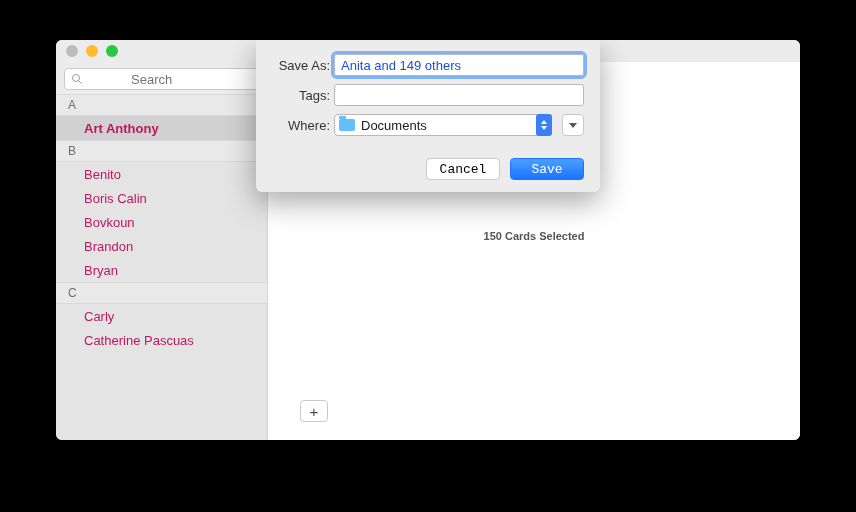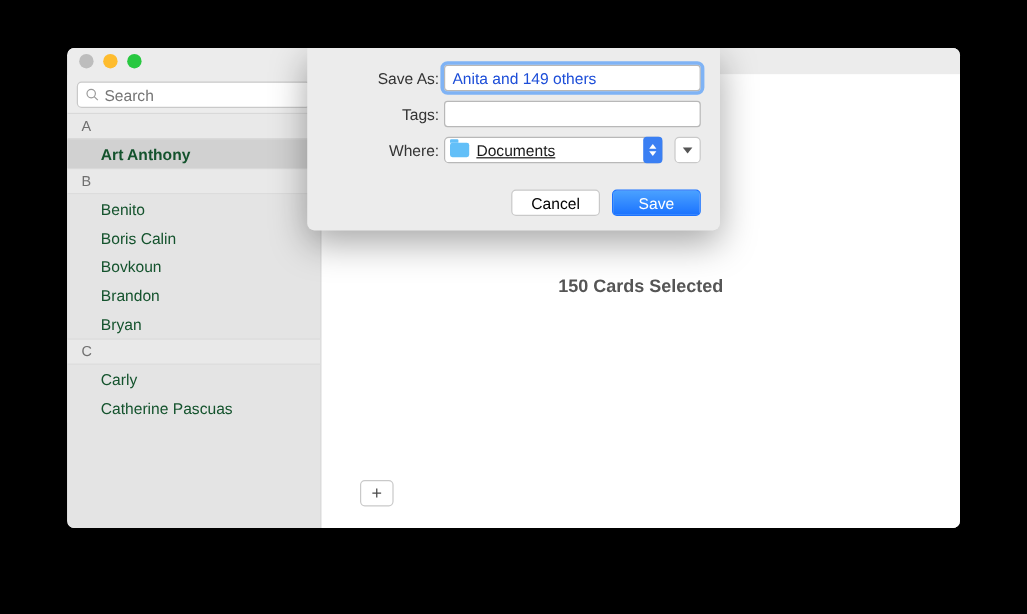--- a/index.html
+++ b/index.html
@@ -55,20 +55,21 @@
   .search {
     width: 100%;
     height: 22px;
     border: 1px solid #c9c9c9;
     border-radius: 4px;
     background: #fff;
     display: flex;
     align-items: center;
     padding: 0 6px;
     color: #9a9a9a;
+    gap: 44px;
   }
   .search svg { margin-right: 4px; flex-shrink: 0; }
   .search input {
     border: none; outline: none; flex: 1; font-size: 13px; color: #333;
     background: transparent;
   }
   .list { flex: 1; overflow: auto; }
   .section-head {
     height: 22px;
     background: #e9e9e9;
@@ -78,37 +79,37 @@
     display: flex;
     align-items: center;
     border-top: 1px solid #d9d9d9;
     border-bottom: 1px solid #d9d9d9;
   }
   .row {
     height: 24px;
     display: flex;
     align-items: center;
     padding-left: 28px;
-    color: #14532d;
+    color: #be185d;
     background: #e4e4e4;
     cursor: default;
   }
   .row.sel { background: #d1d1d1; font-weight: 600; }
   .main {
     flex: 1;
     position: relative;
     background: #fff;
   }
   .cards-selected {
     position: absolute;
     top: 168px;
     left: 0; right: 0;
     text-align: center;
     color: #555;
-    font-size: 15px;
+    font-size: 11px;
     font-weight: 600;
   }
   .add-btn {
     position: absolute;
     left: 32px;
     bottom: 18px;
     width: 28px; height: 22px;
     border: 1px solid #c9c9c9;
     border-radius: 4px;
     background: #fff;
@@ -125,21 +126,21 @@
     width: 344px;
     height: 152px;
     background: #ececec;
     border-radius: 0 0 6px 6px;
     box-shadow: 0 10px 30px rgba(0,0,0,0.35);
     padding: 14px 16px 12px 16px;
     display: flex;
     flex-direction: column;
     gap: 8px;
   }
-  .field-row { display: flex; align-items: center; gap: 4px; margin-left: 36px; }
+  .field-row { display: flex; align-items: center; gap: 4px; }
   .field-label { width: 58px; text-align: right; color: #343434; font-size: 13px; }
   .text-input {
     flex: 1;
     height: 22px;
     border: 1px solid #b8b8b8;
     border-radius: 3px;
     background: #fff;
     padding: 0 6px;
     font-size: 13px;
     color: #1d4ed8;
@@ -154,21 +155,20 @@
     height: 22px;
     background: #fff;
     border: 1px solid #b8b8b8;
     border-radius: 4px;
     display: flex;
     align-items: center;
     padding-left: 4px;
     position: relative;
     font-size: 13px;
     color: #1a1a1a;
-    text-decoration: underline;
   }
   .folder-ico {
     width: 16px; height: 12px;
     background: #62bff8;
     border-radius: 2px;
     margin-right: 6px;
     position: relative;
   }
   .folder-ico::before {
     content: "";
@@ -215,20 +215,21 @@
   }
   .btn {
     height: 22px;
     min-width: 74px;
     border-radius: 4px;
     border: 1px solid #c9c9c9;
     background: #fff;
     font-size: 13px;
     display: flex; align-items: center; justify-content: center;
     padding: 0 12px;
+    font-family: Liberation Mono, monospace;
   }
   .btn.primary {
     background: linear-gradient(#4aa1ff, #1b73ff);
     border-color: #1b73ff;
     color: #fff;
     text-align: right;
   }
 </style>
 </head>
 <body>

